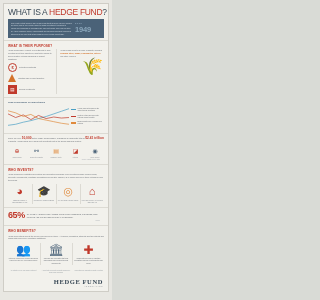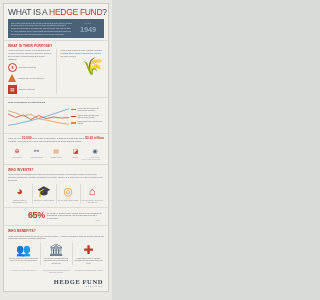--- a/index.html
+++ b/index.html
@@ -46,21 +46,21 @@
     align-items: flex-start;
   }
   .hero-text {
     flex: 1;
     font-size: 1.9px;
     line-height: 2.8px;
     color: #cfd9e1;
   }
   .hero-year {
     width: 26px;
-    text-align: center;
+    text-align: left;
     flex-shrink: 0;
   }
   .hero-year .dots {
     font-size: 4px; color: #7b93a7; letter-spacing: 0.4px;
     line-height: 4px;
   }
   .hero-year .yr {
     font-size: 7.5px; font-weight: bold; color: #8aa6bb;
     line-height: 8px; letter-spacing: -0.2px;
   }
@@ -135,21 +135,21 @@
   .inv4 { display: flex; justify-content: space-between; margin-top: 2.5px; }
   .inv4 .it { width: 24px; text-align: center; }
   .inv4 .gl {
     width: 15px; height: 15px; margin: 0 auto 1.5px auto;
     display: flex; align-items: center; justify-content: center;
     font-size: 11px;
   }
   .inv-cap { font-size: 1.5px; line-height: 2px; color: #8a8f96; text-transform: uppercase; }
   .vsep { width: 0.5px; background: #dcdad3; }
   
-  .pct-row { display: flex; align-items: center; gap: 2px; margin-left: 20px; }
+  .pct-row { display: flex; align-items: center; gap: 2px; }
   .pct {
     font-size: 9px; font-weight: bold; color: #c0392b;
     line-height: 9px; letter-spacing: -0.4px; flex-shrink: 0;
   }
   .pct-t { font-size: 1.9px; line-height: 2.6px; color: #6b7077; }
   
   .ben3 { display: flex; justify-content: space-between; margin-top: 2.5px; }
   .ben3 .it { width: 31px; text-align: center; }
   .ben3 .gl {
     width: 17px; height: 14px; margin: 0 auto 1.5px auto;

